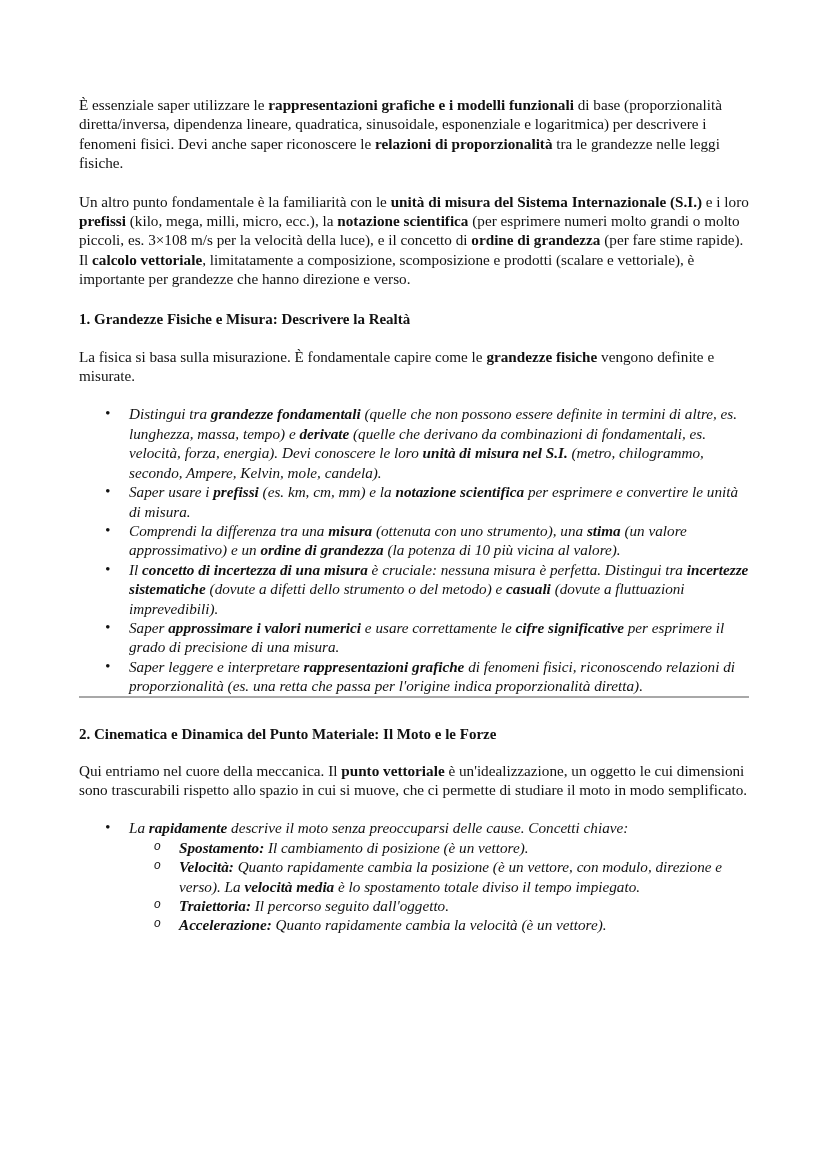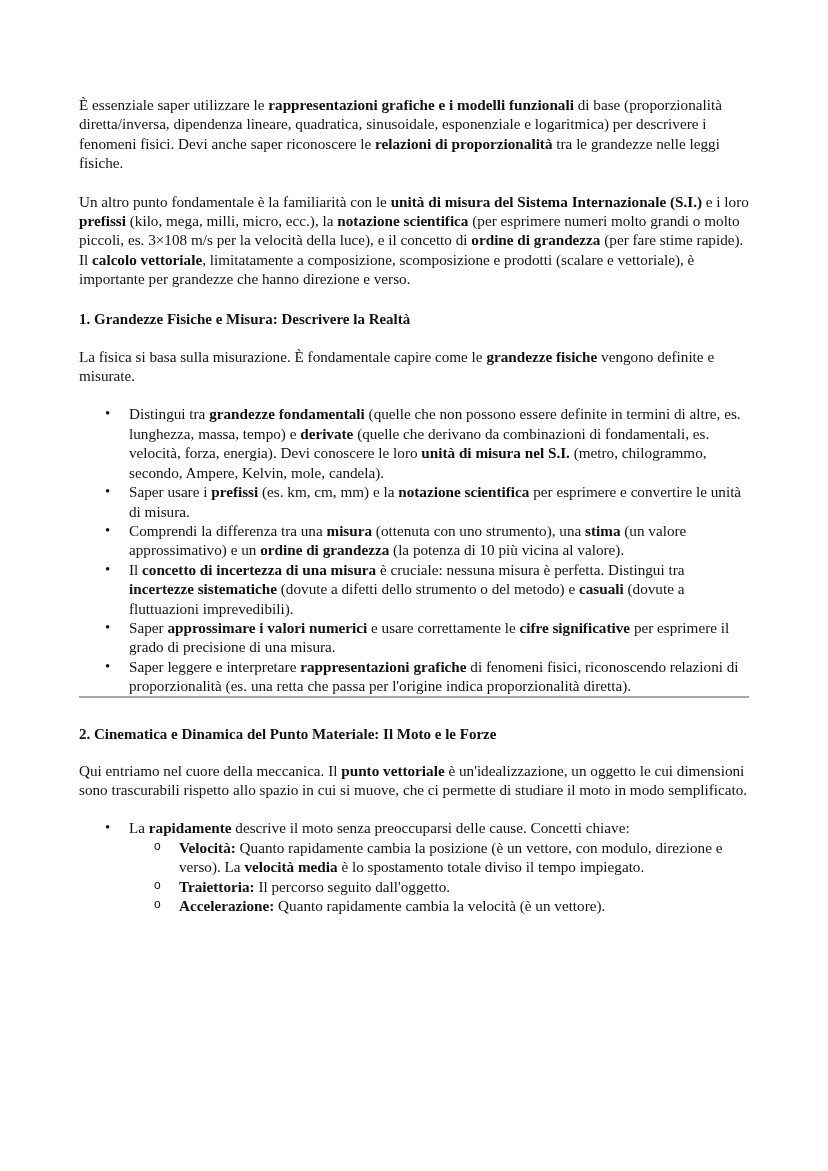--- a/index.html
+++ b/index.html
@@ -12,21 +12,21 @@
       font-size: 15.2px; line-height: 19.4px;
     }
     p { margin: 0; }
     .para { margin-bottom: 19px; }
     h2 {
       font-size: 15px; font-weight: bold; margin: 0; line-height: 22px;
     }
     .h-sec1 { margin-top: 2px; margin-bottom: 17px; }
     .h-sec2 { margin-bottom: 16px; }
     ul.bul { margin: 0; padding: 0; list-style: none; }
-    ul.bul > li { position: relative; padding-left: 50px; }
+    ul.bul > li { position: relative; padding-left: 50px; font-style: italic; }
     ul.bul > li::before {
       content: "\2022"; position: absolute; left: 26px; top: 0; font-size: 15px;
     }
     ul.sub { margin: 0; padding: 0; list-style: none; }
     ul.sub > li { position: relative; padding-left: 50px; }
     ul.sub > li::before {
       content: "o"; position: absolute; left: 25px; top: -1px; font-size: 12px;
       font-family: "Liberation Sans", sans-serif;
     }
     .list1 { margin-top: 0px; margin-bottom: 30px; }
@@ -56,19 +56,20 @@
 
   <hr class="rule">
 
   <h2 class="h-sec2">2. Cinematica e Dinamica del Punto Materiale: Il Moto e le Forze</h2>
   <p class="para">Qui entriamo nel cuore della meccanica. Il <b>punto vettoriale</b> è un'idealizzazione, un oggetto le cui dimensioni sono trascurabili rispetto allo spazio in cui si muove, che ci permette di studiare il moto in modo semplificato.</p>
 
   <ul class="bul">
     <li>
       <span>La <b>rapidamente</b> descrive il moto senza preoccuparsi delle cause. Concetti chiave:</span>
       <ul class="sub">
+        <li><b>Spostamento:</b> Il cambiamento di posizione (è un vettore).</li>
         <li><b>Velocità:</b> Quanto rapidamente cambia la posizione (è un vettore, con modulo, direzione e verso). La <b>velocità media</b> è lo spostamento totale diviso il tempo impiegato.</li>
         <li><b>Traiettoria:</b> Il percorso seguito dall'oggetto.</li>
         <li><b>Accelerazione:</b> Quanto rapidamente cambia la velocità (è un vettore).</li>
       </ul>
     </li>
   </ul>
 </div>
 
 </body></html>

